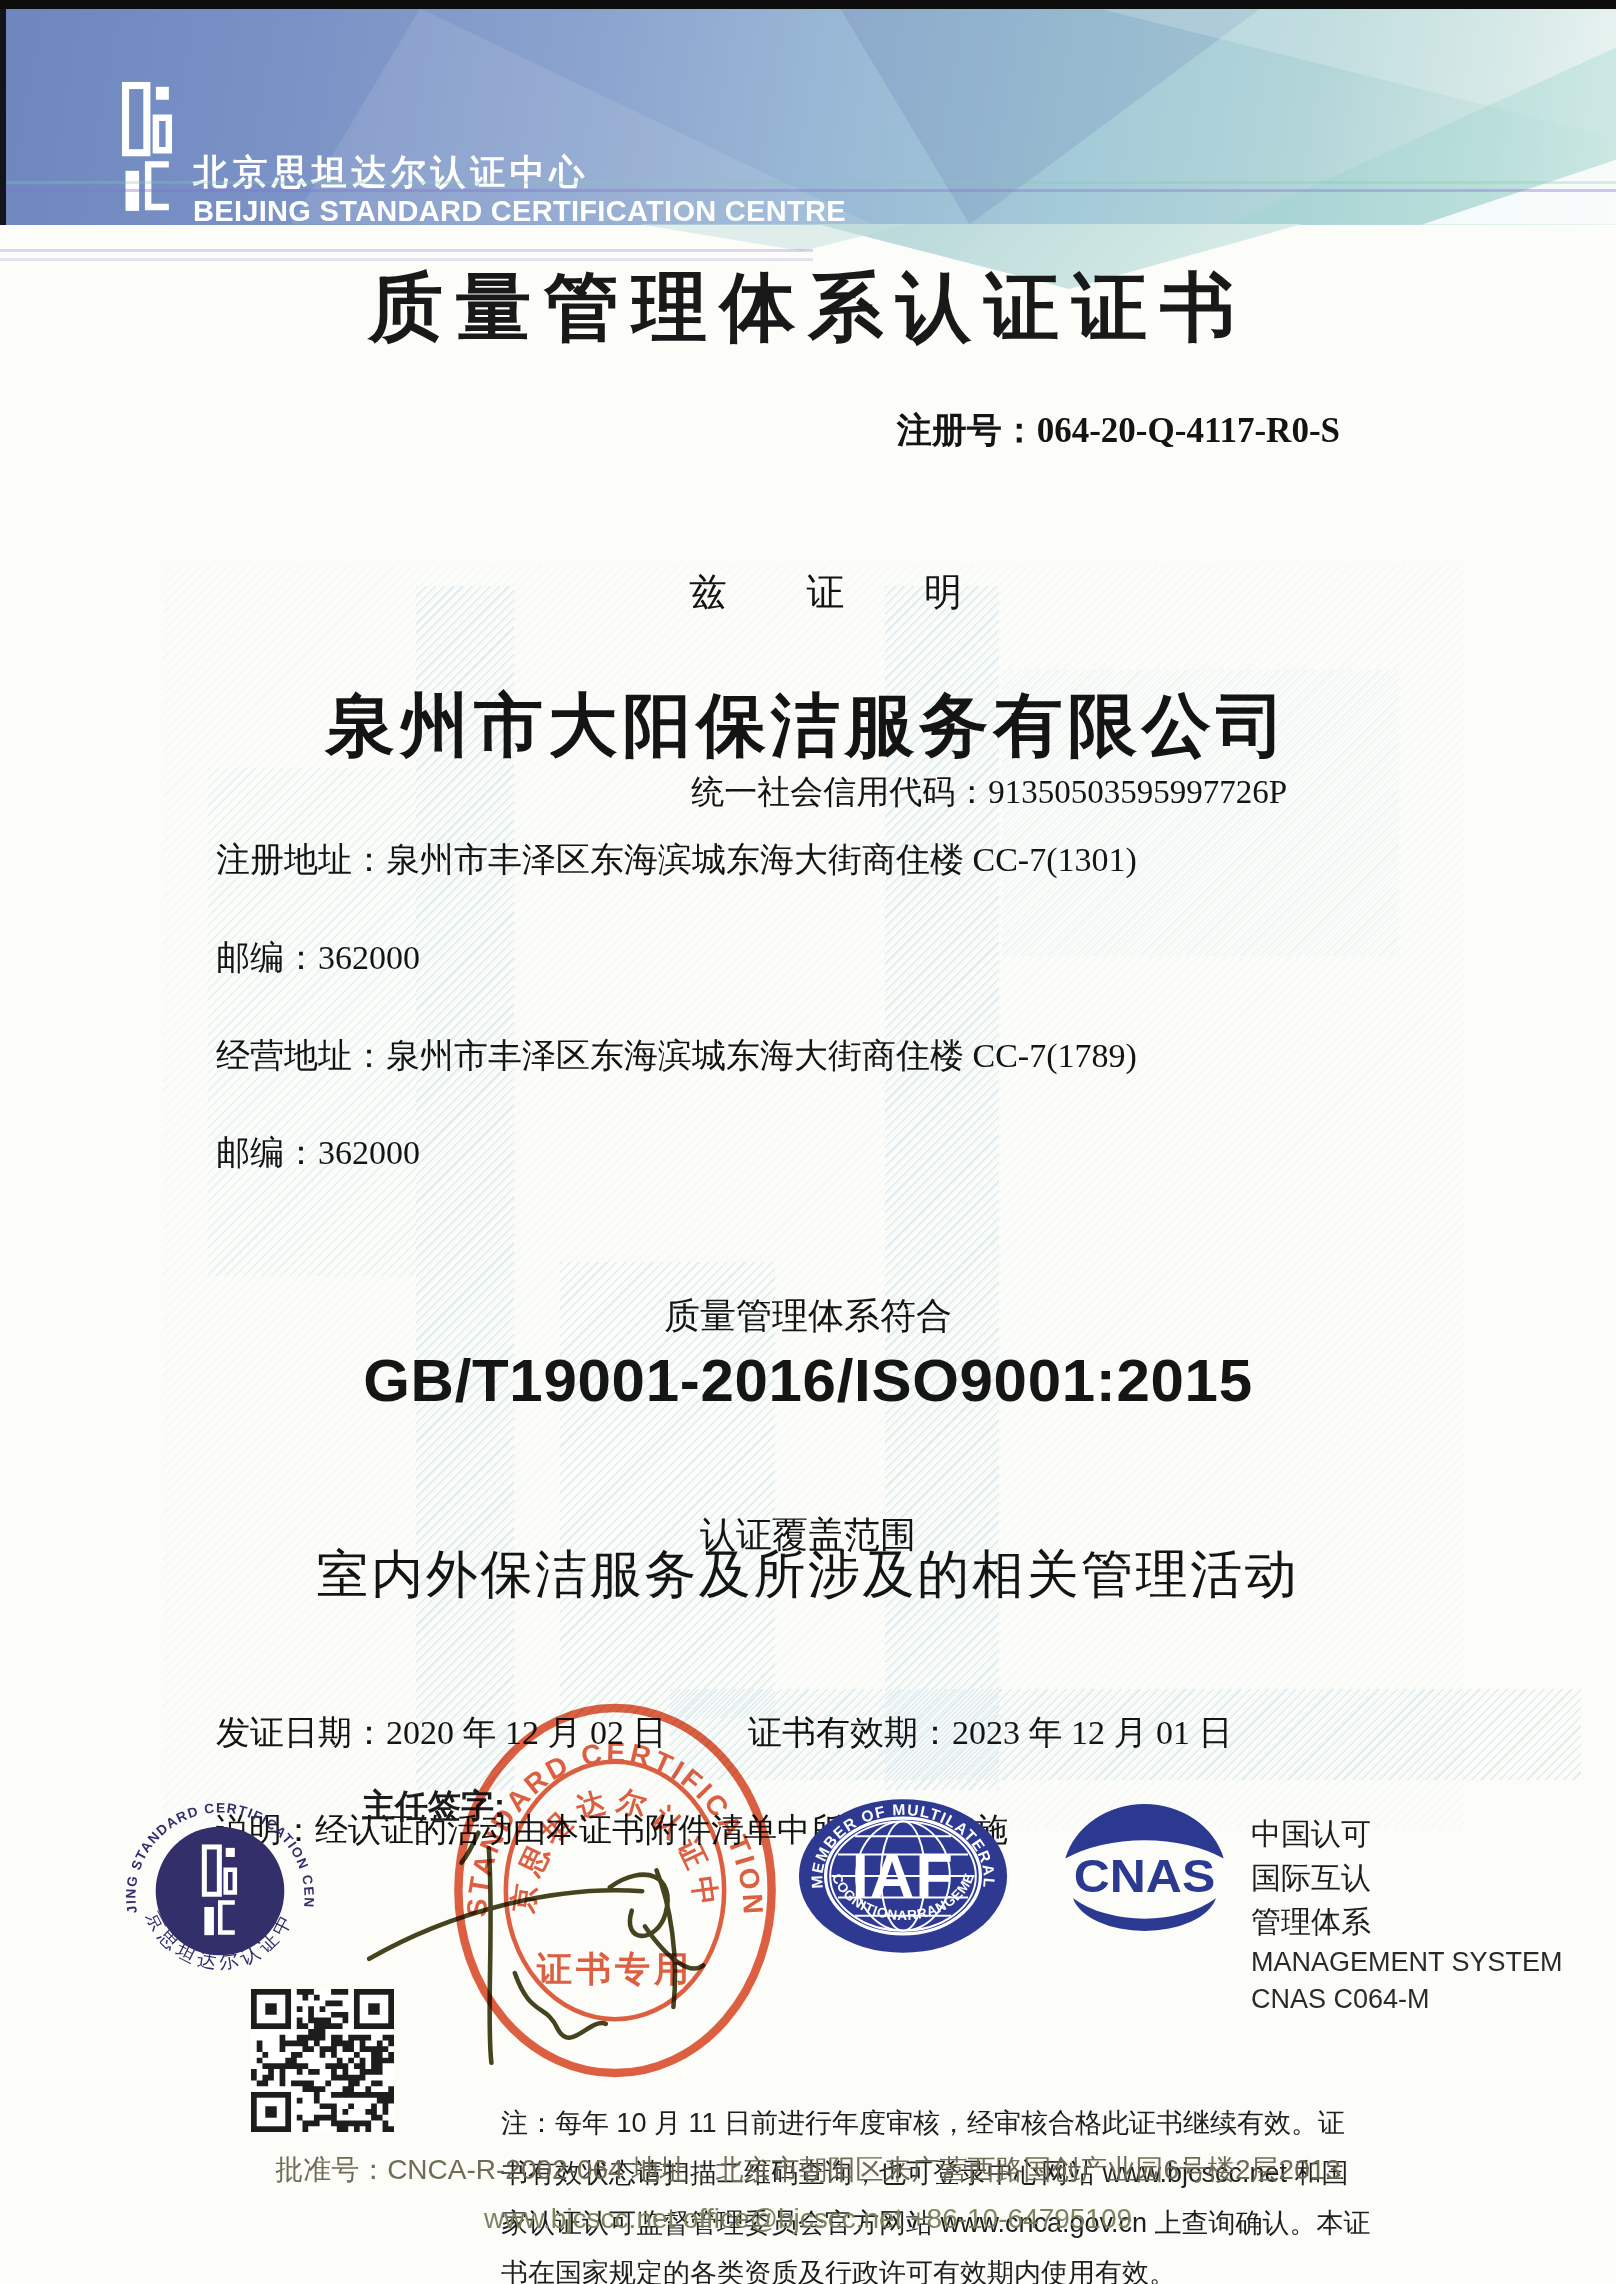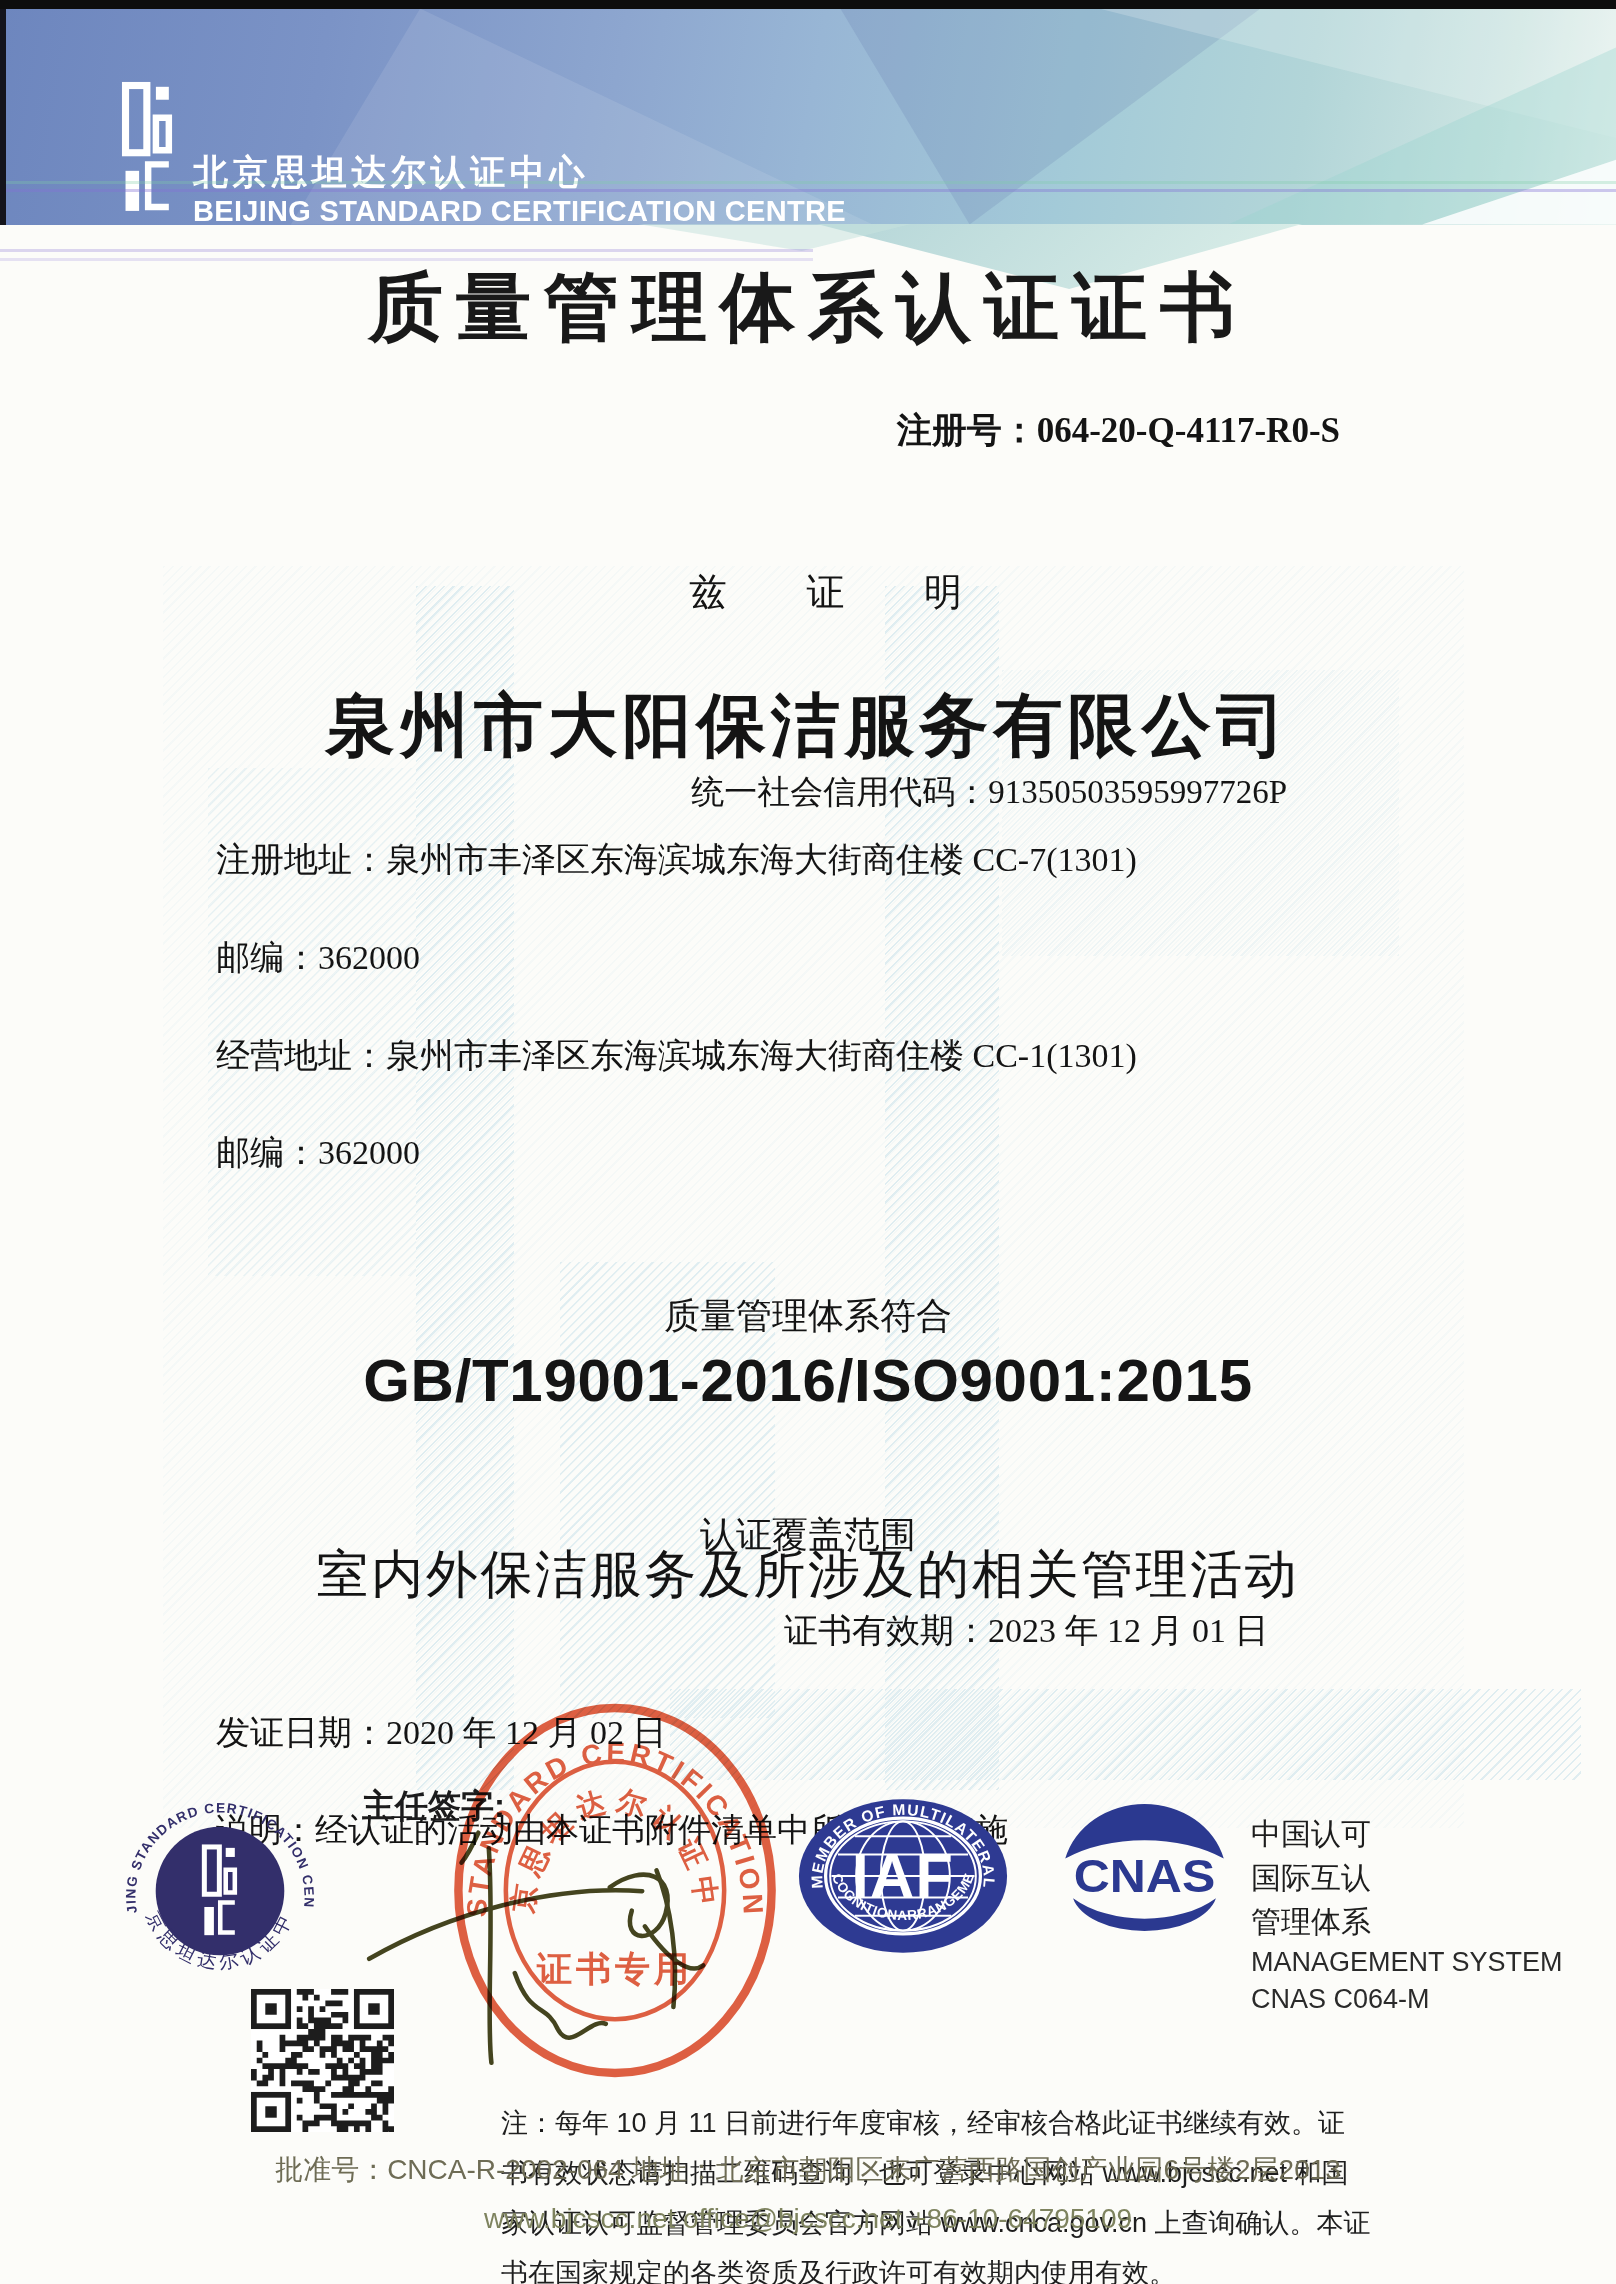--- a/index.html
+++ b/index.html
@@ -36,21 +36,21 @@
   .certify{top:567px;font-size:38px;letter-spacing:35px;padding-left:35px;}
   .company{top:644px;font-size:69px;font-weight:bold;letter-spacing:5.2px;margin-top:36px;}
   .credit{top:770px;right:329px;font-size:33px;margin-left:24px;}
   .bodyline{left:216px;font-size:34px;}
   .addr1{top:837px;} .post1{top:935px;} .addr2{top:1033px;} .post2{top:1130px;}
   .conform{top:1292px;font-size:36px;}
   .gbcode{top:1346px;font-family:"Liberation Sans","DejaVu Sans",sans-serif;font-size:60px;font-weight:bold;letter-spacing:0.7px;color:#151515;}
   .scopeh{top:1511px;font-size:36px;}
   .scopet{top:1540px;font-family:"Liberation Sans","DejaVu Sans",sans-serif;font-size:52px;font-weight:normal;letter-spacing:2.6px;}
   .dissue{top:1710px;left:216px;font-size:34px;}
-  .dvalid{top:1608px;left:748px;font-size:34px;margin-left:36px;}
+  .dvalid{top:1710px;left:748px;font-size:34px;}
   .dnote{top:1808px;left:216px;font-size:33px;}
   .siglabel{top:1784px;left:362px;font-size:33px;font-weight:600;font-family:"Liberation Sans","DejaVu Sans",sans-serif;color:#1c1c1c;}
   
   .stamp{mix-blend-mode:multiply;}
   .cnas-text{left:1251px;top:1804px;z-index:2;font-family:"Liberation Sans","DejaVu Sans",sans-serif;color:#1d1d1d;margin-top:8px;}
   .cnas-text .cn{font-size:30px;line-height:44px;}
   .cnas-text .en{font-size:27px;line-height:37px;color:#2a2a2a;}
   
   .noteblk{left:501px;top:2098px;width:885px;z-index:2;
            font-family:"Liberation Sans","DejaVu Sans",sans-serif;font-size:27px;line-height:50px;color:#1e1e1e;}
@@ -100,21 +100,21 @@
   <div class="abs wm" style="left:163px;top:566px;width:1301px;height:1262px;opacity:.25;"></div>
 
   <div class="abs z ctr title">质量管理体系认证证书</div>
   <div class="abs z reg">注册号：064-20-Q-4117-R0-S</div>
   <div class="abs z ctr certify">兹 证 明</div>
   <div class="abs z ctr company">泉州市大阳保洁服务有限公司</div>
   <div class="abs z credit">统一社会信用代码：91350503595997726P</div>
 
   <div class="abs z bodyline addr1">注册地址：泉州市丰泽区东海滨城东海大街商住楼 CC-7(1301)</div>
   <div class="abs z bodyline post1">邮编：362000</div>
-  <div class="abs z bodyline addr2">经营地址：泉州市丰泽区东海滨城东海大街商住楼 CC-1(1301)</div>
+  <div class="abs z bodyline addr2">经营地址：泉州市丰泽区东海滨城东海大街商住楼 CC-7(1789)</div>
   <div class="abs z bodyline post2">邮编：362000</div>
 
   <div class="abs z ctr conform">质量管理体系符合</div>
   <div class="abs z ctr gbcode">GB/T19001-2016/ISO9001:2015</div>
   <div class="abs z ctr scopeh">认证覆盖范围</div>
   <div class="abs z ctr scopet">室内外保洁服务及所涉及的相关管理活动</div>
 
   <div class="abs z dissue">发证日期：2020 年 12 月 02 日</div>
   <div class="abs z dvalid">证书有效期：2023 年 12 月 01 日</div>
   <div class="abs z dnote">说明：经认证的活动由本证书附件清单中所列场所实施</div>

